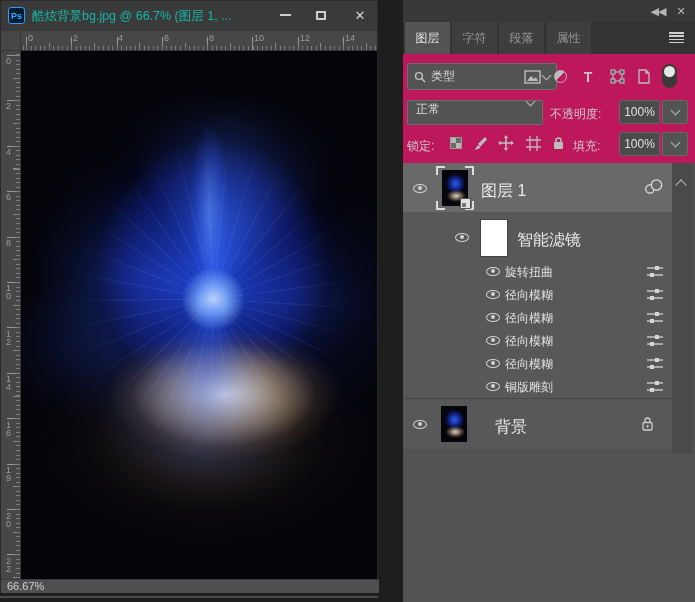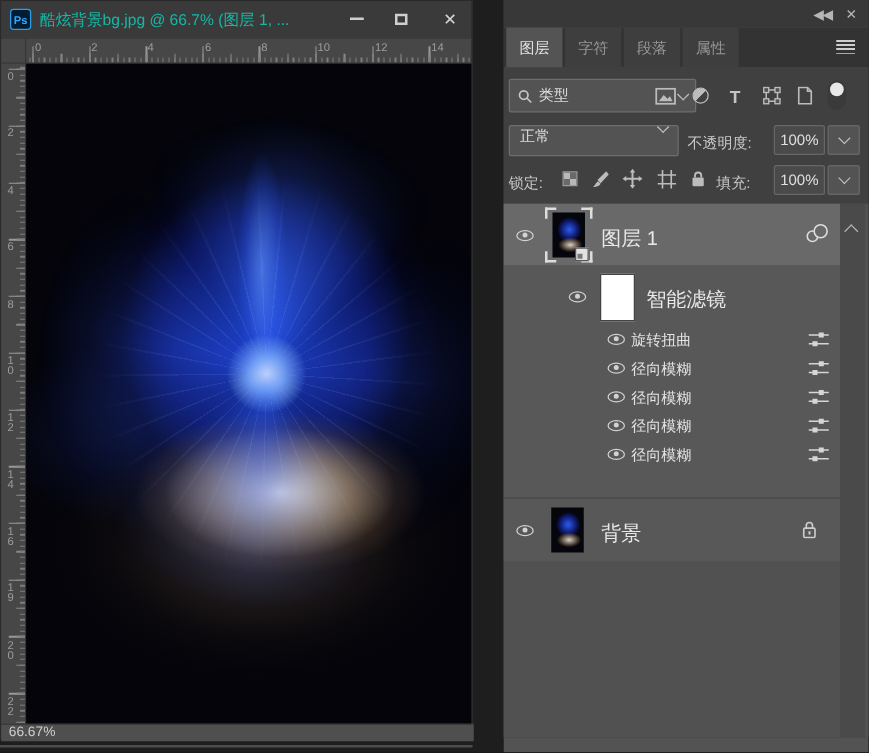--- a/index.html
+++ b/index.html
@@ -84,21 +84,21 @@
   .ph-icon{position:absolute;top:3px;height:16px;display:flex;align-items:center;justify-content:center;
            color:#b5b5b5;font-size:11px;font-weight:bold;}
   .ph-collapse{left:246px;width:18px;letter-spacing:-1px;}
   .ph-close{left:270px;width:16px;}
   .tab-row{position:absolute;left:0;top:22px;width:292px;height:32px;background:#333;}
   .tab{position:absolute;top:0;height:32px;width:45px;text-align:center;line-height:32px;
        font-size:12px;background:#3e3e3e;color:#969696;}
   .tab.active{background:#545454;color:#e2e2e2;}
   .tab-menu{position:absolute;left:266px;top:10px;width:15px;height:11px;
             background:repeating-linear-gradient(to bottom,#cfcfcf 0 1.6px,transparent 1.6px 3.4px);}
-  .panel-body{position:absolute;left:0;top:54px;width:292px;height:536px;background:#404040;}
+  .panel-body{position:absolute;left:0;top:54px;width:292px;height:400px;background:#be185d;}
 
   
   .search-box{position:absolute;left:4px;top:9px;width:150px;height:27px;background:#535353;
               border:1px solid #6e6e6e;border-radius:2px;display:flex;align-items:center;padding:0 6px;}
   .search-label{color:#dcdcdc;font-size:12px;margin-left:5px;flex:1;}
   .chev{width:7px;height:7px;border-right:1.6px solid #bdbdbd;border-bottom:1.6px solid #bdbdbd;
         transform:rotate(45deg);display:inline-block;margin-top:-3px;}
   .ficon{position:absolute;top:12px;width:22px;height:21px;display:flex;align-items:center;justify-content:center;}
   .half-circle{width:13px;height:13px;border-radius:50%;border:1.5px solid #bcbcbc;
                background:linear-gradient(135deg,#bcbcbc 50%,transparent 50%);}
@@ -412,30 +412,44 @@
             <span class="sf-label">径向模糊</span>
             <span class="sliders">
               <svg width="18" height="15" viewBox="0 0 18 15">
                 <line x1="1" y1="4" x2="17" y2="4" stroke="#d6d6d6" stroke-width="1.3"></line>
                   <rect x="9" y="2" width="4" height="4" fill="#d6d6d6"></rect>
                 <line x1="1" y1="11" x2="17" y2="11" stroke="#d6d6d6" stroke-width="1.3"></line>
                   <rect x="4" y="9" width="4" height="4" fill="#d6d6d6"></rect>
               </svg>
             </span>
           </div>
+          <div class="sf-row" style="top:163px">
+            <span class="row-eye" style="left:81px;top:4px">
+                <span class="eye"></span>
+              </span>
+            <span class="sf-label">铜版雕刻</span>
+            <span class="sliders">
+              <svg width="18" height="15" viewBox="0 0 18 15">
+                <line x1="1" y1="4" x2="17" y2="4" stroke="#d6d6d6" stroke-width="1.3"></line>
+                  <rect x="9" y="2" width="4" height="4" fill="#d6d6d6"></rect>
+                <line x1="1" y1="11" x2="17" y2="11" stroke="#d6d6d6" stroke-width="1.3"></line>
+                  <rect x="4" y="9" width="4" height="4" fill="#d6d6d6"></rect>
+              </svg>
+            </span>
+          </div>
         </div>
 
         <div class="divider"></div>
 
         <div class="layer-rowbg">
           <span class="row-eye" style="left:8px;top:18px">
               <span class="eye"></span>
             </span>
           <span class="thumb-art" style="left:38px;top:7px"></span>
-          <span class="layer-name" style="left:78px;top:18px">背景</span>
+          <span class="layer-name" style="left:92px;top:18px">背景</span>
           <span class="padlock" style="left:238px;top:17px">
             <svg width="13" height="15" viewBox="0 0 13 15">
               <rect x="2" y="6.5" width="9" height="7.5" rx="1" fill="none" stroke="#cdcdcd" stroke-width="1.3"></rect>
               <path d="M4,6.5 V4.5 a2.5,2.5 0 0 1 5,0 V6.5" fill="none" stroke="#cdcdcd" stroke-width="1.3"></path>
               <rect x="5.8" y="9" width="1.6" height="2.6" fill="#cdcdcd"></rect>
             </svg>
           </span>
         </div>
       </div>
     </div>

